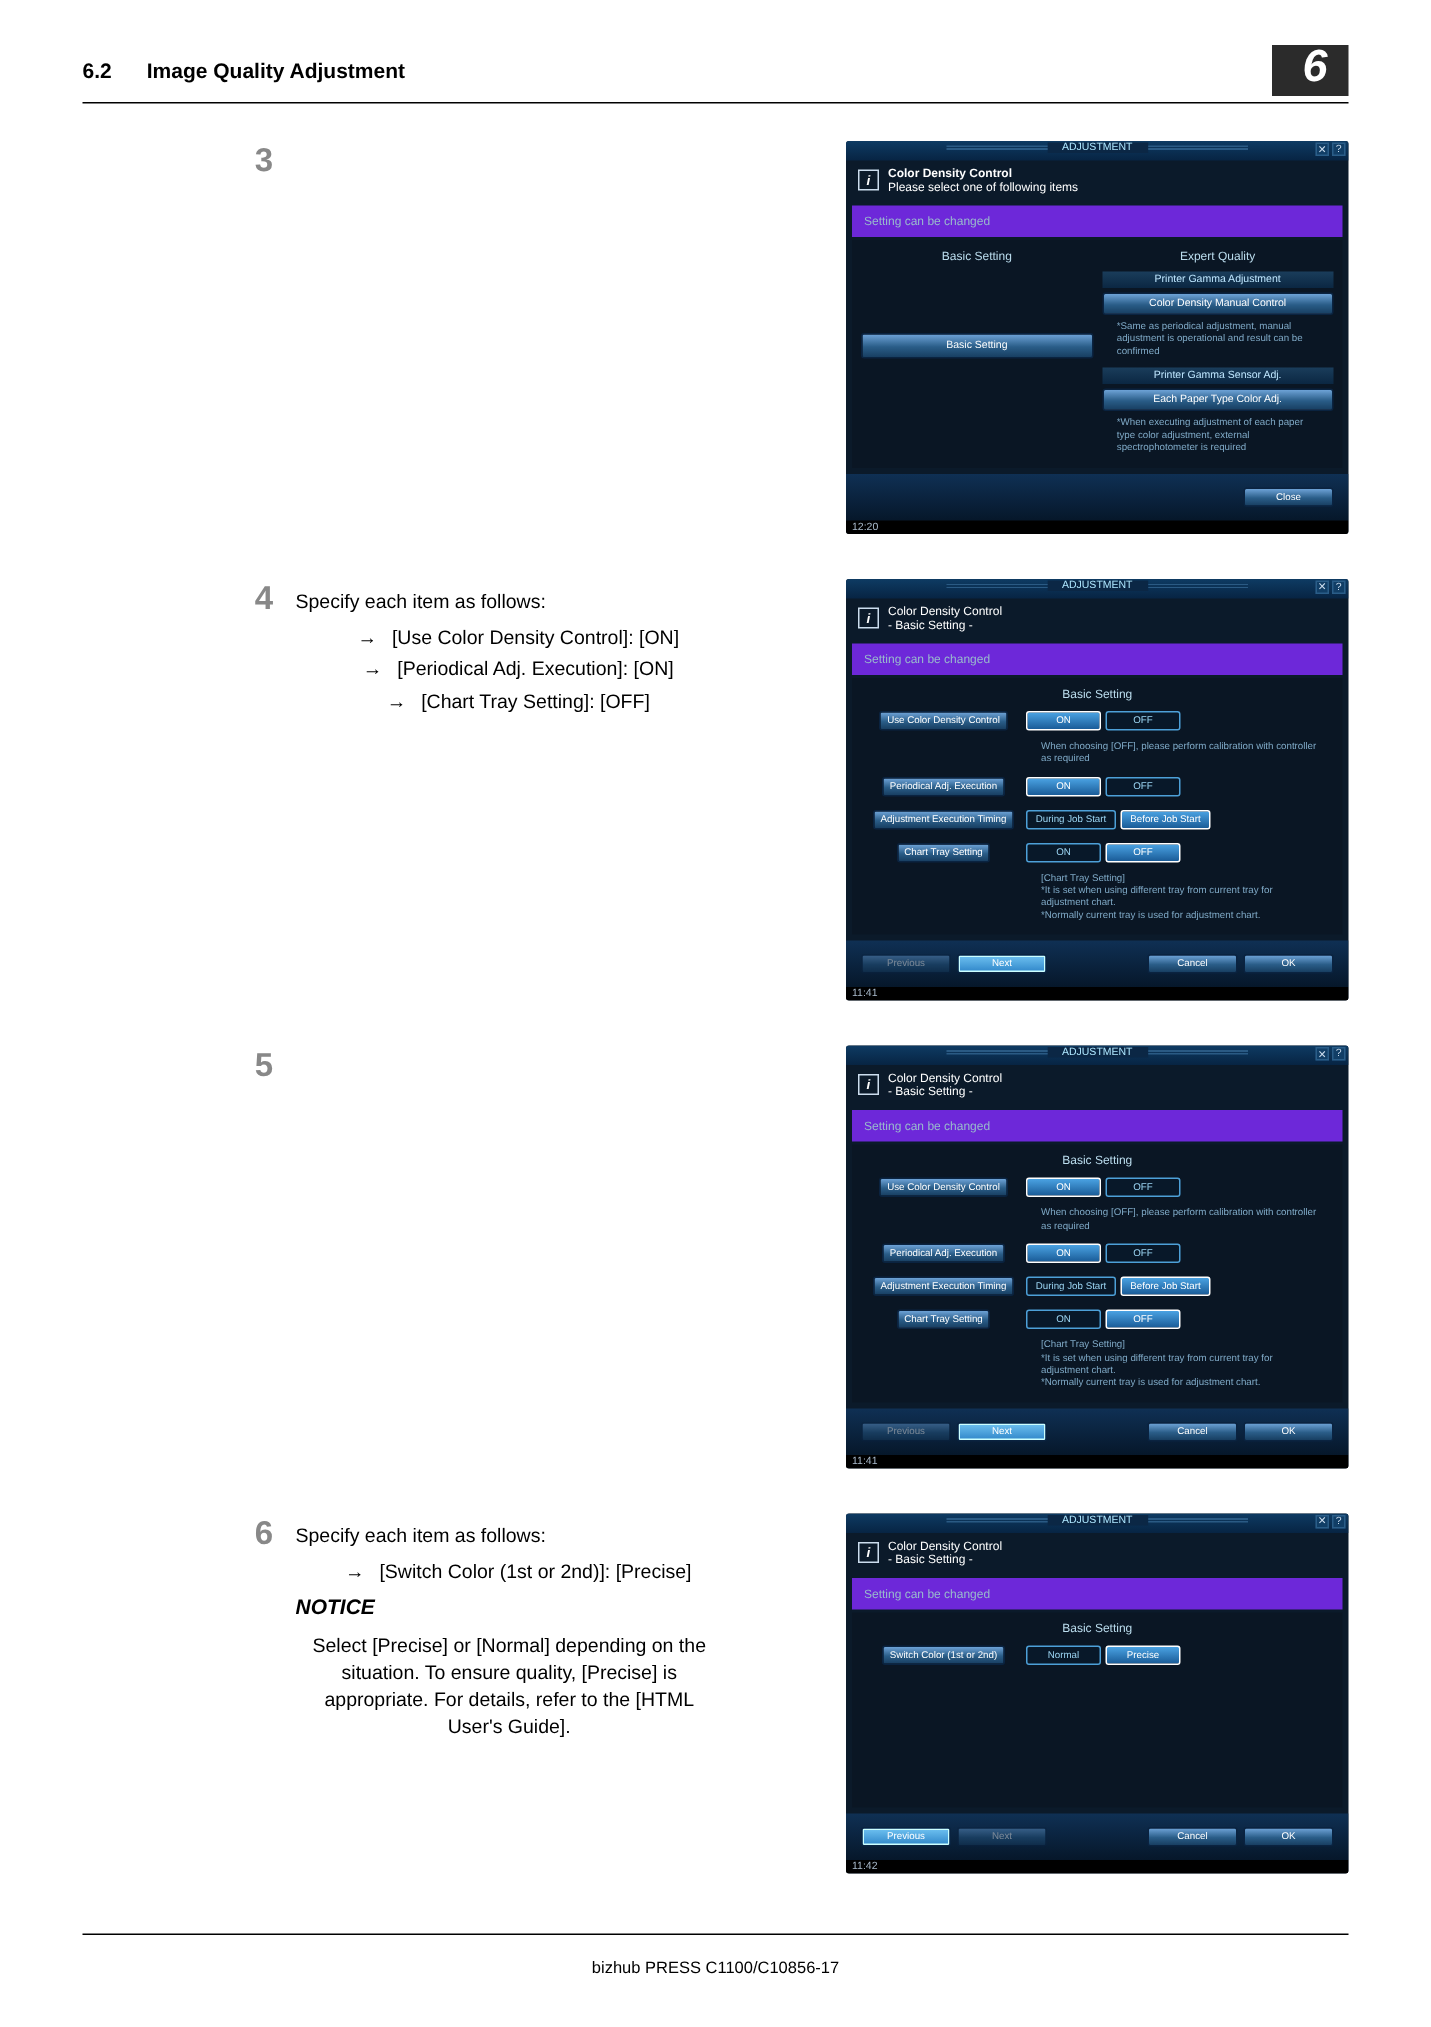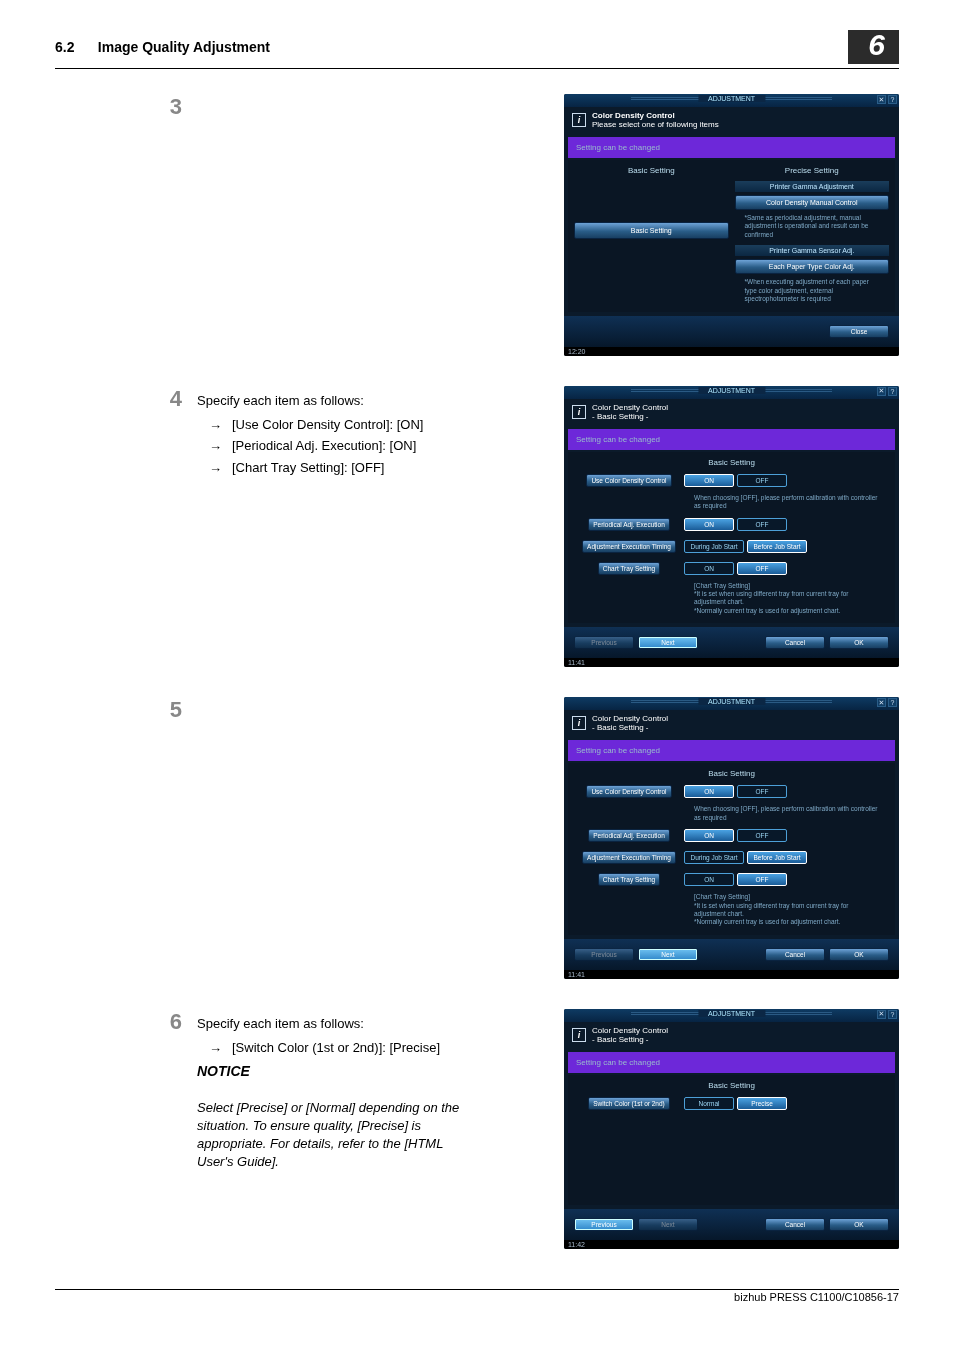--- a/index.html
+++ b/index.html
@@ -56,38 +56,39 @@
     .step-content p { line-height: 1.4; }
     .arrow-list {
       list-style: none;
       margin-top: 6px;
     }
     .arrow-list li {
       display: flex;
       align-items: flex-start;
       margin-bottom: 4px;
       line-height: 1.35;
+      justify-content: center;
     }
     .arrow-list li::before {
       content: "→";
       font-weight: bold;
       margin-right: 10px;
       margin-left: 12px;
       flex-shrink: 0;
     }
     .notice {
       font-weight: bold;
       font-style: italic;
       margin-top: 6px;
       font-size: 14px;
     }
     .notice-body {
-      font-style: italic;
-      margin-top: 20px;
+      margin-top: 9px;
       line-height: 1.35;
+      text-align: center;
     }
     .screenshot-col {
       width: 335px;
       flex-shrink: 0;
       margin-left: auto;
     }
     .scr {
       width: 335px;
       background: #0b1a2a;
       border-radius: 2px;
@@ -226,24 +227,24 @@
     .scr-footer .left { display: flex; gap: 4px; align-items: center; }
     .scr-footer .right { display: flex; gap: 4px; }
     .scr-time {
       background: #000;
       color: #abc;
       font-size: 7px;
       padding: 1px 4px;
     }
     .page-footer {
       display: flex;
-      justify-content: flex-end;
+      justify-content: center;
       font-size: 11px;
       border-top: 1px solid #000;
-      padding-top: 1px;
+      padding-top: 16px;
       margin-top: 40px;
     }
   </style>
 </head>
 <body>
 
 <div class="page-header">
   <div class="page-header-left">
     <span>6.2</span>
     &nbsp;&nbsp;&nbsp;&nbsp;
@@ -273,21 +274,21 @@
       </div>
       <div class="scr-sub">Setting can be changed</div>
       <div class="scr-pane">
         <div class="two">
           <div>
             <div class="col-head">Basic Setting</div>
             <div style="height:40px"></div>
             <span class="btn big">Basic Setting</span>
           </div>
           <div>
-            <div class="col-head">Precise Setting</div>
+            <div class="col-head">Expert Quality</div>
             <div class="grpHdr">Printer Gamma Adjustment</div>
             <span class="btn">Color Density Manual Control</span>
             <div class="desc">*Same as periodical adjustment, manual adjustment is operational and result can be confirmed</div>
             <div class="grpHdr">Printer Gamma Sensor Adj.</div>
             <span class="btn">Each Paper Type Color Adj.</span>
             <div class="desc">*When executing adjustment of each paper type color adjustment, external spectrophotometer is required</div>
           </div>
         </div>
       </div>
       <div class="scr-footer">

